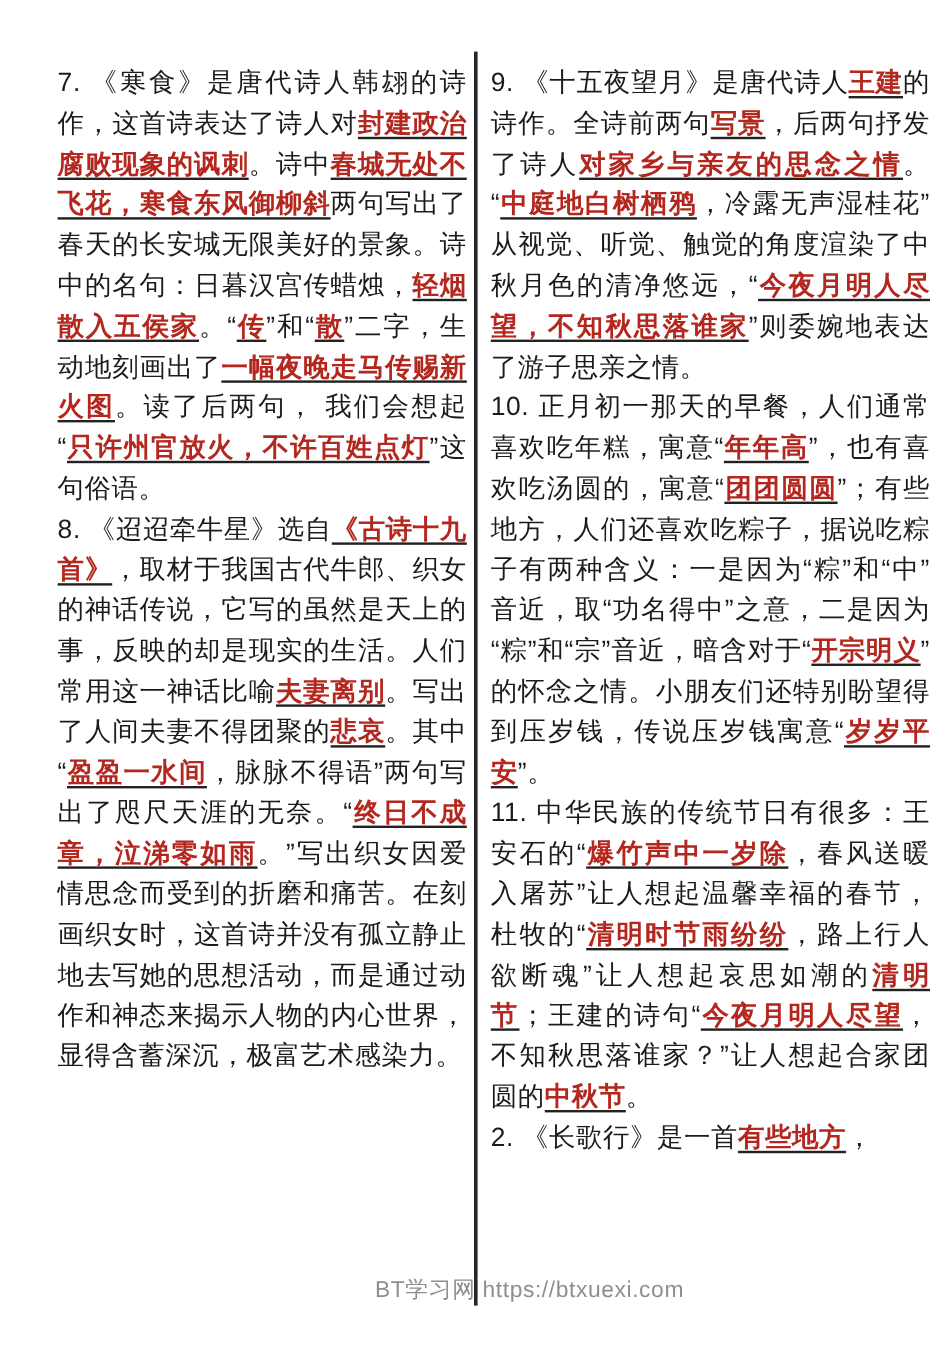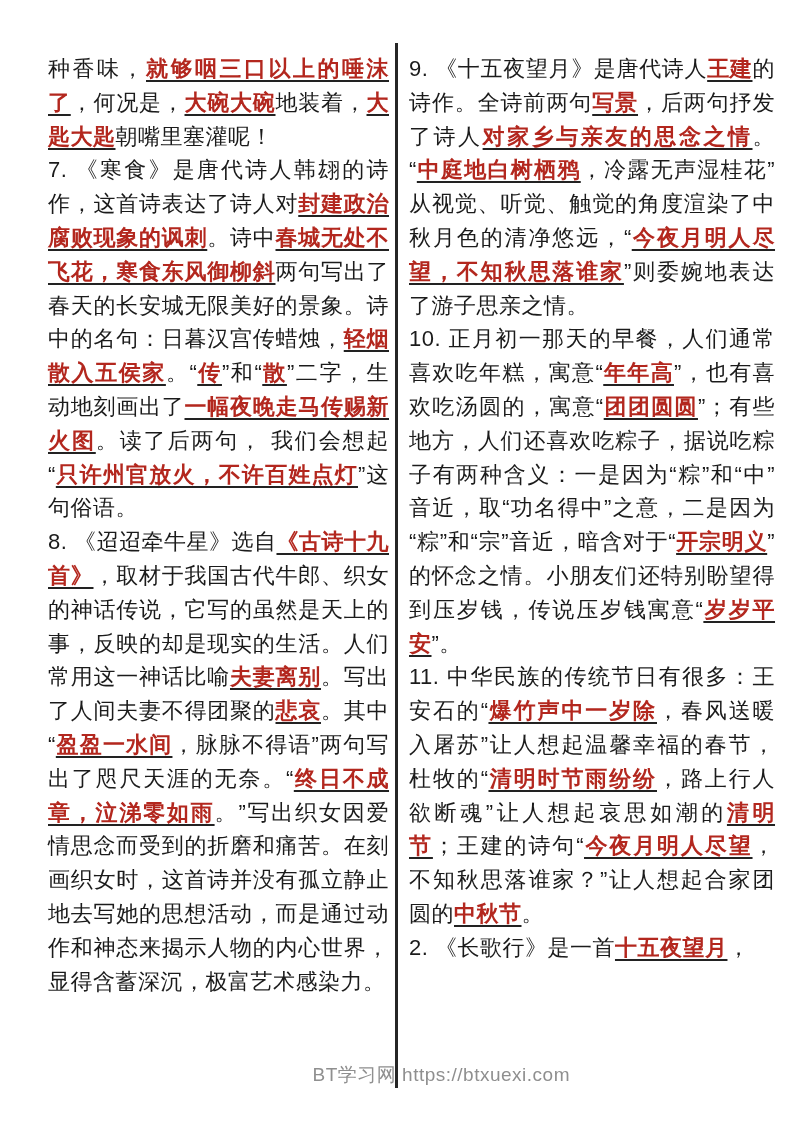--- a/index.html
+++ b/index.html
@@ -67,28 +67,27 @@
     color: var(--wm);
     z-index: 1;
     font-weight: 400;
   }
 </style>
 </head>
 <body>
 
 <div class="page">
   <div class="column column-left">
-      <p class="para"><span class="seg-n">种香味，</span><span class="seg-r">就够咽三口以上的唾沫了</span><span class="seg-n">，何况是，</span><span class="seg-r">大碗大碗</span><span class="seg-n">地装着，</span><span class="seg-r">大匙大匙</span><span class="seg-n">朝嘴里塞灌呢！</span></p>
       <p class="para"><span class="seg-n">7. 《寒食》是唐代诗人韩翃的诗作，这首诗表达了诗人对</span><span class="seg-r">封建政治腐败现象的讽刺</span><span class="seg-n">。诗中</span><span class="seg-r">春城无处不飞花，寒食东风御柳斜</span><span class="seg-n">两句写出了春天的长安城无限美好的景象。诗中的名句：日暮汉宫传蜡烛，</span><span class="seg-r">轻烟散入五侯家</span><span class="seg-n">。“</span><span class="seg-r">传</span><span class="seg-n">”和“</span><span class="seg-r">散</span><span class="seg-n">”二字，生动地刻画出了</span><span class="seg-r">一幅夜晚走马传赐新火图</span><span class="seg-n">。读了后两句， 我们会想起“</span><span class="seg-r">只许州官放火，不许百姓点灯</span><span class="seg-n">”这句俗语。</span></p>
       <p class="para"><span class="seg-n">8. 《迢迢牵牛星》选自</span><span class="seg-r">《古诗十九首》</span><span class="seg-n">，取材于我国古代牛郎、织女的神话传说，它写的虽然是天上的事，反映的却是现实的生活。人们常用这一神话比喻</span><span class="seg-r">夫妻离别</span><span class="seg-n">。写出了人间夫妻不得团聚的</span><span class="seg-r">悲哀</span><span class="seg-n">。其中“</span><span class="seg-r">盈盈一水间</span><span class="seg-n">，脉脉不得语”两句写出了咫尺天涯的无奈。“</span><span class="seg-r">终日不成章，泣涕零如雨</span><span class="seg-n">。”写出织女因爱情思念而受到的折磨和痛苦。在刻画织女时，这首诗并没有孤立静止地去写她的思想活动，而是通过动作和神态来揭示人物的内心世界，显得含蓄深沉，极富艺术感染力。</span></p>
     </div>
 
   <div class="divider"></div>
 
   <div class="column column-right">
       <p class="para"><span class="seg-n">9. 《十五夜望月》是唐代诗人</span><span class="seg-r">王建</span><span class="seg-n">的诗作。全诗前两句</span><span class="seg-r">写景</span><span class="seg-n">，后两句抒发了诗人</span><span class="seg-r">对家乡与亲友的思念之情</span><span class="seg-n">。“</span><span class="seg-r">中庭地白树栖鸦</span><span class="seg-n">，冷露无声湿桂花”从视觉、听觉、触觉的角度渲染了中秋月色的清净悠远，“</span><span class="seg-r">今夜月明人尽望，不知秋思落谁家</span><span class="seg-n">”则委婉地表达了游子思亲之情。</span></p>
       <p class="para"><span class="seg-n">10. 正月初一那天的早餐，人们通常喜欢吃年糕，寓意“</span><span class="seg-r">年年高</span><span class="seg-n">”，也有喜欢吃汤圆的，寓意“</span><span class="seg-r">团团圆圆</span><span class="seg-n">”；有些地方，人们还喜欢吃粽子，据说吃粽子有两种含义：一是因为“粽”和“中”音近，取“功名得中”之意，二是因为“粽”和“宗”音近，暗含对于“</span><span class="seg-r">开宗明义</span><span class="seg-n">”的怀念之情。小朋友们还特别盼望得到压岁钱，传说压岁钱寓意“</span><span class="seg-r">岁岁平安</span><span class="seg-n">”。</span></p>
       <p class="para"><span class="seg-n">11. 中华民族的传统节日有很多：王安石的“</span><span class="seg-r">爆竹声中一岁除</span><span class="seg-n">，春风送暖入屠苏”让人想起温馨幸福的春节，杜牧的“</span><span class="seg-r">清明时节雨纷纷</span><span class="seg-n">，路上行人欲断魂”让人想起哀思如潮的</span><span class="seg-r">清明节</span><span class="seg-n">；王建的诗句“</span><span class="seg-r">今夜月明人尽望</span><span class="seg-n">，不知秋思落谁家？”让人想起合家团圆的</span><span class="seg-r">中秋节</span><span class="seg-n">。</span></p>
-      <p class="para"><span class="seg-n">2. 《长歌行》是一首</span><span class="seg-r">十五夜望月</span><span class="seg-n">，</span></p>
+      <p class="para"><span class="seg-n">2. 《长歌行》是一首</span><span class="seg-r">有些地方</span><span class="seg-n">，</span></p>
     </div>
 
   <div class="watermark">BT学习网 https://btxuexi.com</div>
 </div>
 
 </body></html>

